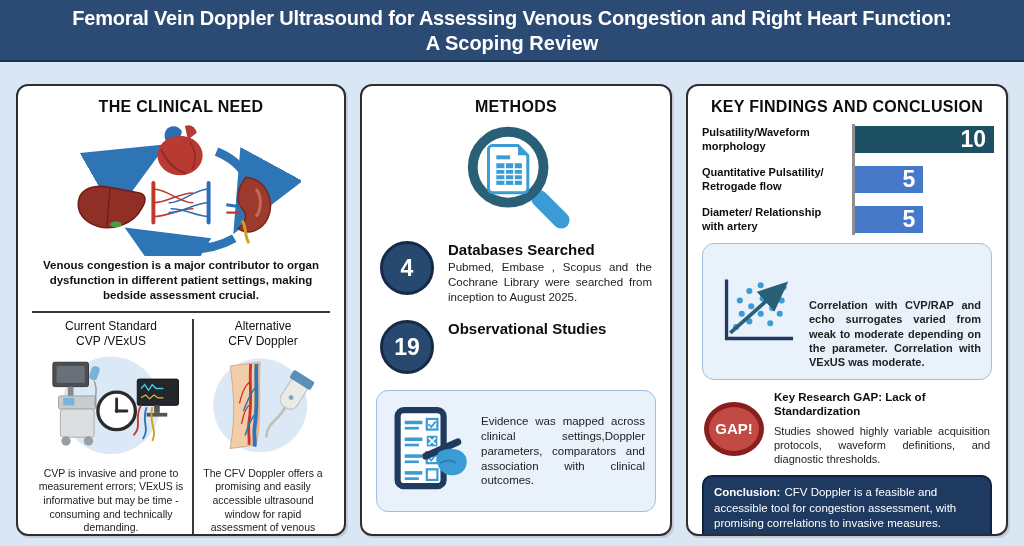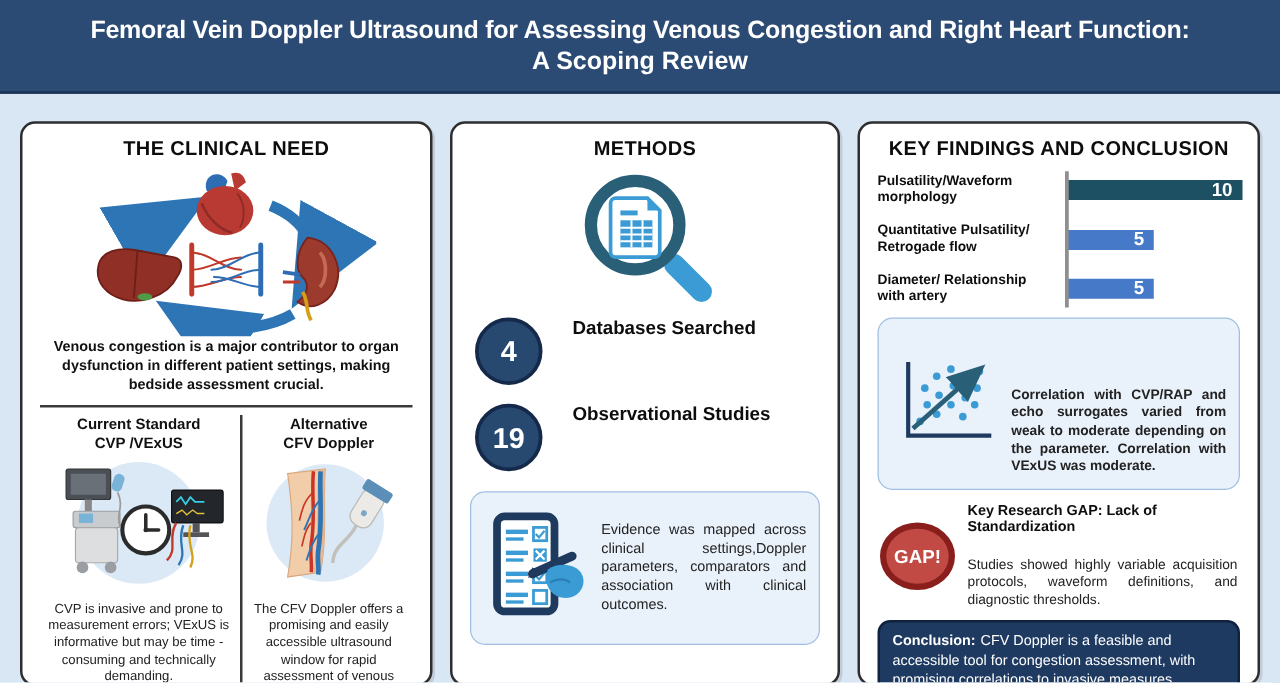--- a/index.html
+++ b/index.html
@@ -4,65 +4,65 @@
 <style>
   :root{
     --title-bg:#2b4a74; --page-bg:#d9e6f4; --panel-border:#2e2e2e;
     --navy:#1e3a61; --navy-dark:#152a4a; --accent-blue:#3a9bd5;
     --teal-dark:#2a5f78; --note-bg:#e9f1fb; --note-border:#9fbfe2;
     --gap-red-fill:#c14a45; --gap-red-ring:#8a1e1c; --arrow-blue:#2e75b6;
   }
   *{margin:0;padding:0;box-sizing:border-box;}
   body{font-family:"Liberation Sans","DejaVu Sans",sans-serif;background:#fff;}
   .page{width:1024px;height:546px;background:var(--page-bg);overflow:hidden;position:relative;}
-  .titlebar{height:75px;background:var(--title-bg);color:#fff;display:flex;flex-direction:column;
+  .titlebar{height:62px;background:var(--title-bg);color:#fff;display:flex;flex-direction:column;
     align-items:center;justify-content:center;text-align:right;border-bottom:2px solid #1b3356;}
   .titlebar .t1{font-size:20px;font-weight:bold;letter-spacing:-0.2px;line-height:1.3;}
   .titlebar .t2{font-size:20px;font-weight:bold;line-height:1.25;}
   .panels{display:flex;gap:14px;padding:22px 16px 10px;height:484px;}
   .panel{background:#fff;border:2.5px solid var(--panel-border);border-radius:12px;height:452px;
     padding:8px 12px;display:flex;flex-direction:column;box-shadow:2px 2px 0 rgba(60,60,60,0.15);overflow:hidden;}
   .p1{flex:0 0 330px;} .p2{flex:0 0 312px;} .p3{flex:0 0 322px;}
   .panel h2{font-size:16px;font-weight:bold;text-align:center;color:#0d0d0d;letter-spacing:.3px;margin:4px 0 2px;}
   .center{display:flex;justify-content:center;}
   .statement{font-size:11.5px;font-weight:bold;text-align:center;line-height:1.3;color:#111;margin:2px 6px 6px;}
   .hline{border-top:2px solid #3a3a3a;margin:2px 2px 6px;}
   .cols{display:grid;grid-template-columns:1fr 1fr;flex:1;}
   .col{display:flex;flex-direction:column;align-items:center;padding:0 6px;}
   .col.left{border-right:2px solid #3a3a3a;}
-  .colhead{font-size:12px;font-weight:bold;text-align:center;line-height:1.25;color:#111;}
+  .colhead{font-size:12px;font-weight:normal;text-align:center;line-height:1.25;color:#111;}
   .caption{font-size:10.5px;text-align:center;line-height:1.3;color:#222;margin-top:6px;}
   
   .mitem{display:flex;align-items:flex-start;gap:14px;margin:5px 6px 10px;}
   .numcircle{flex:0 0 54px;width:54px;height:54px;border-radius:50%;background:#27496f;
     border:3px solid var(--navy-dark);color:#fff;display:flex;align-items:center;justify-content:center;
     font-size:23px;font-weight:bold;}
-  .mtext{flex:1;margin-left:10px;}
+  .mtext{flex:1;}
   .mtitle{font-size:15px;font-weight:bold;color:#0d0d0d;line-height:1.15;margin-bottom:2px;}
   .mbody{font-size:11.5px;color:#222;text-align:justify;line-height:1.3;}
   .notebox{background:var(--note-bg);border:1.5px solid var(--note-border);border-radius:12px;
     padding:10px 10px;display:flex;align-items:center;gap:10px;margin:6px 2px 4px;}
   .notetext{font-size:11.5px;color:#222;text-align:justify;line-height:1.3;flex:1;}
   .notetext.bold{font-weight:bold;font-size:11px;margin-top:44px;}
   
   .chart{position:relative;margin:8px 0 6px 2px;display:flex;flex-direction:column;gap:13px;}
   .chart-vline{position:absolute;left:150px;top:-2px;bottom:-2px;width:2.5px;background:#8f8f8f;}
   .chart-row{display:flex;align-items:center;}
   .chart-label{width:148px;font-size:11px;font-weight:bold;color:#0d0d0d;line-height:1.2;padding-right:6px;}
   .chart-track{flex:1;padding-left:2.5px;}
-  .chart-bar{height:16px;display:flex;align-items:center;justify-content:flex-end;padding-right:8px;
-    color:#fff;font-weight:bold;font-size:15px;}
+  .chart-bar{height:27px;display:flex;align-items:center;justify-content:flex-end;padding-right:8px;
+    color:#fff;font-weight:bold;font-size:23px;}
   .chart-bar.tiny{justify-content:center;padding:0;}
   
   .gaprow{display:flex;align-items:center;gap:10px;margin:7px 4px;}
   .gapbadge{flex:0 0 60px;width:60px;height:54px;border-radius:50%;background:var(--gap-red-fill);
     border:5px solid var(--gap-red-ring);color:#fff;font-weight:bold;font-size:15px;
     display:flex;align-items:center;justify-content:center;}
   .gaptitle{font-size:11.5px;font-weight:bold;color:#0d0d0d;line-height:1.2;}
-  .gapbody{font-size:11px;color:#222;text-align:justify;line-height:1.25;margin-top:16px;}
+  .gapbody{font-size:11px;color:#222;text-align:justify;line-height:1.25;margin-top:6px;}
   .conclbox{background:var(--navy);border:2px solid #10223f;border-radius:10px;color:#fff;
     padding:8px 10px;font-size:11.5px;line-height:1.32;text-align:left;margin:2px 2px 2px;}
   .conclbox .lab{font-weight:bold;margin-right:4px;}
 </style>
 </head>
 <body>
 
 <div class="page">
 
   <header class="titlebar">
@@ -198,20 +198,21 @@
           <path d="M62,28 L72,38 L62,38 Z" fill="#3a9bd5"></path>
           <rect x="40" y="46" width="26" height="22" fill="#3a9bd5"></rect>
           <path d="M40,52 h26 M40,57.5 h26 M40,63 h26 M49,46 v22 M58,46 v22" stroke="#fff" stroke-width="1.6"></path>
           <rect x="40" y="38" width="14" height="4" fill="#3a9bd5"></rect>
         </svg>
       </div>
       <div class="mitem">
         <div class="numcircle">4</div>
         <div class="mtext">
           <div class="mtitle">Databases Searched</div>
+          <p class="mbody">Pubmed, Embase , Scopus and the Cochrane Library were searched from inception to August 2025.</p>
         </div>
       </div>
       <div class="mitem">
         <div class="numcircle">19</div>
         <div class="mtext">
           <div class="mtitle">Observational Studies</div>
         </div>
       </div>
       <div class="notebox">
         <div>

